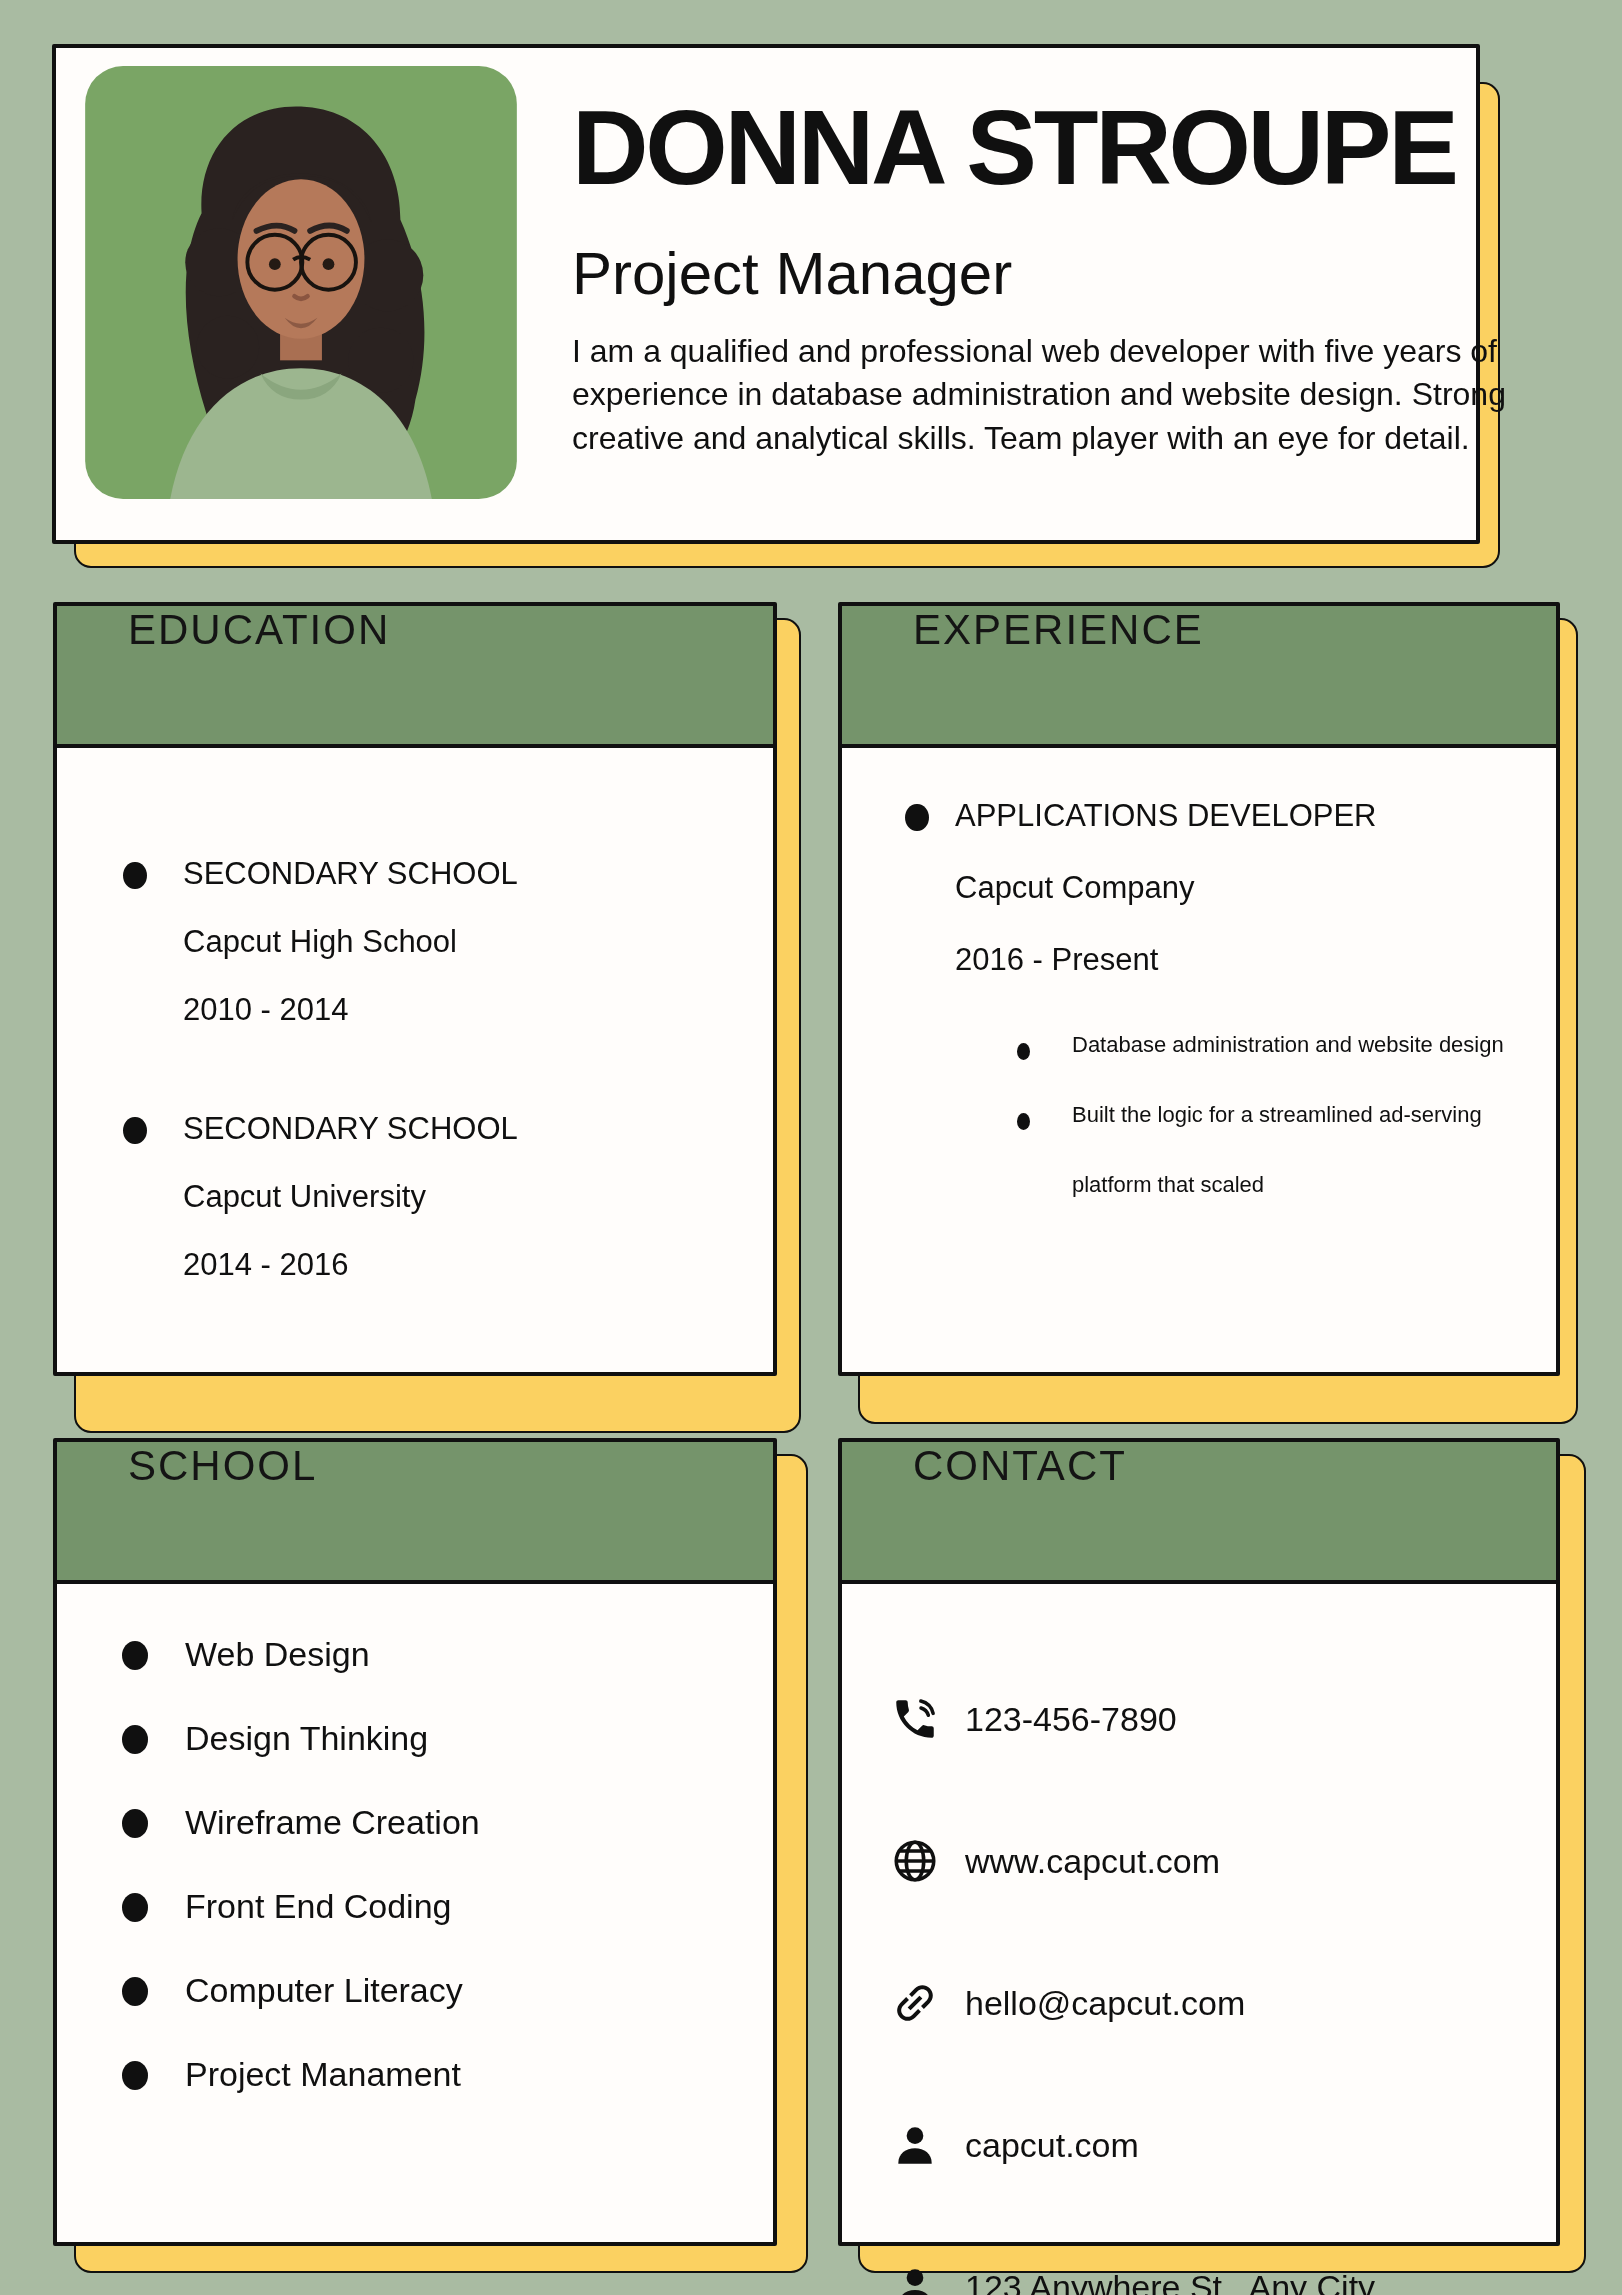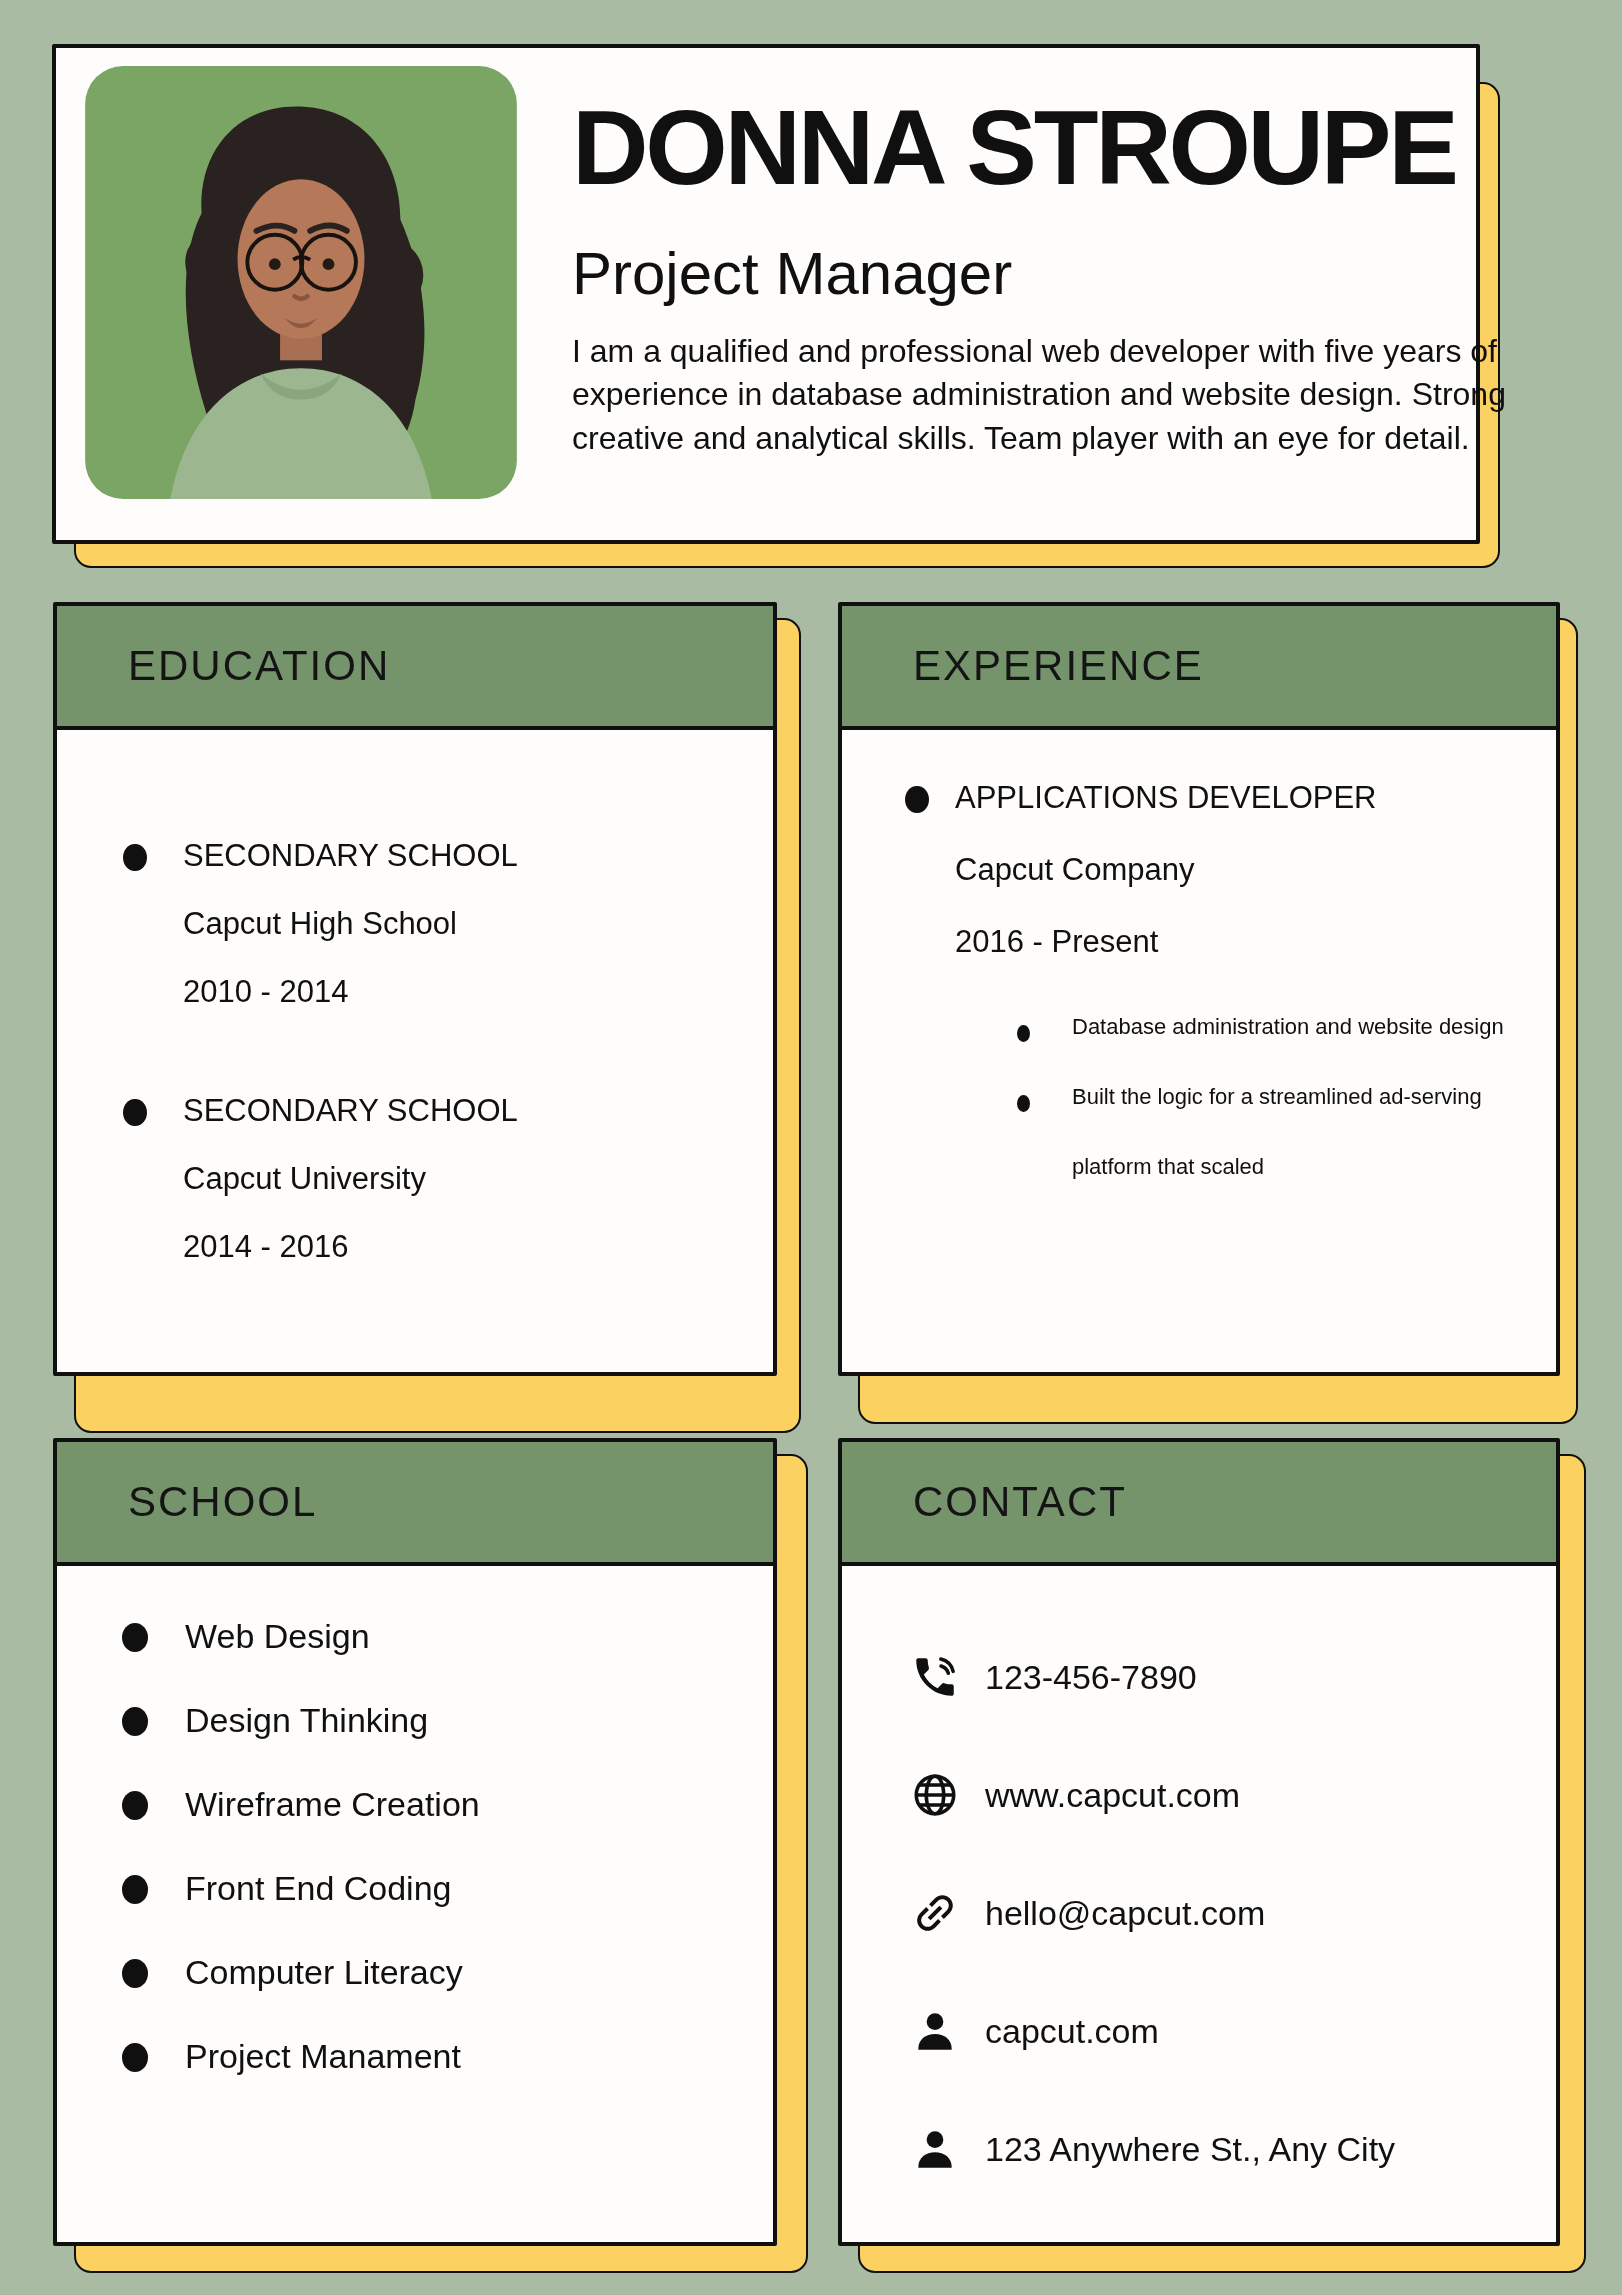--- a/index.html
+++ b/index.html
@@ -13,22 +13,22 @@
   *{margin:0;padding:0;box-sizing:border-box}
   html,body{background:var(--bg);}
   body{
     width:1623px;height:2295px;position:relative;overflow:hidden;
     font-family:"Liberation Sans", sans-serif;color:var(--ink);
   }
   .card{position:absolute;}
   .shadow{position:absolute;background:var(--yellow);border:2px solid var(--ink);border-radius:17px;z-index:0;}
   .panel{position:absolute;inset:0;background:var(--paper);border:4.6px solid var(--ink);z-index:1;border-radius:2px;}
   .section-head{
-    height:124px;background:var(--green);border-bottom:4.6px solid var(--ink);
-    display:flex;align-items:center;padding-left:71px;
+    height:142px;background:var(--green);border-bottom:4.6px solid var(--ink);
+    display:flex;align-items:flex-start;padding-left:71px;
   }
   .section-head h2{font-size:42px;font-weight:400;letter-spacing:2px;color:#141414;}
   
   .header-text{position:absolute;left:516px;top:36px;width:968px;}
   .header-text h1{font-size:106px;font-weight:700;letter-spacing:-3.3px;line-height:1.2;white-space:nowrap;}
   .header-text h2{font-size:60px;font-weight:400;margin-top:27.5px;}
   .header-text p{font-size:32px;line-height:1.36;margin-top:22px;width:936px;}
   .photo{position:absolute;left:29px;top:18.3px;width:432px;height:433px;}
   
   .edu-body{padding-top:92px;margin-left:8px;}
@@ -43,21 +43,21 @@
   .exp-sublist{margin-top:14.4px;}
   .exp-sub{position:relative;padding-left:230px;}
   .exp-sub .text{font-size:22px;line-height:70px;width:458px;}
   .sub-bullet{position:absolute;left:175px;top:33px;width:13px;height:17px;border-radius:50%;background:var(--ink);}
   
   .skills-body{padding-top:27.5px;}
   .skill-row{position:relative;font-size:34px;line-height:84px;padding-left:128px;white-space:nowrap;}
   .skill-row .bullet{left:65px;top:29px;width:26px;height:29px;}
   
   .contact-body{padding-top:86px;display:flex;flex-direction:column;gap:68px;}
-  .contact-row{display:flex;align-items:center;gap:25px;padding-left:68px;}
+  .contact-row{display:flex;align-items:center;gap:25px;padding-left:48px;margin-top:24px;}
   .contact-row .cicon{width:50px;height:50px;flex:0 0 50px;display:flex;align-items:center;justify-content:center;}
   .contact-row .cval{font-size:34px;white-space:nowrap;}
   svg{display:block;}
 </style>
 </head>
 <body>
 
 <div class="card" style="left:52px;top:44px;width:1428px;height:500px;">
   <div class="shadow" style="left:21.6px;top:38px;right:-20px;bottom:-23.6px;"></div>
   <div class="panel">

